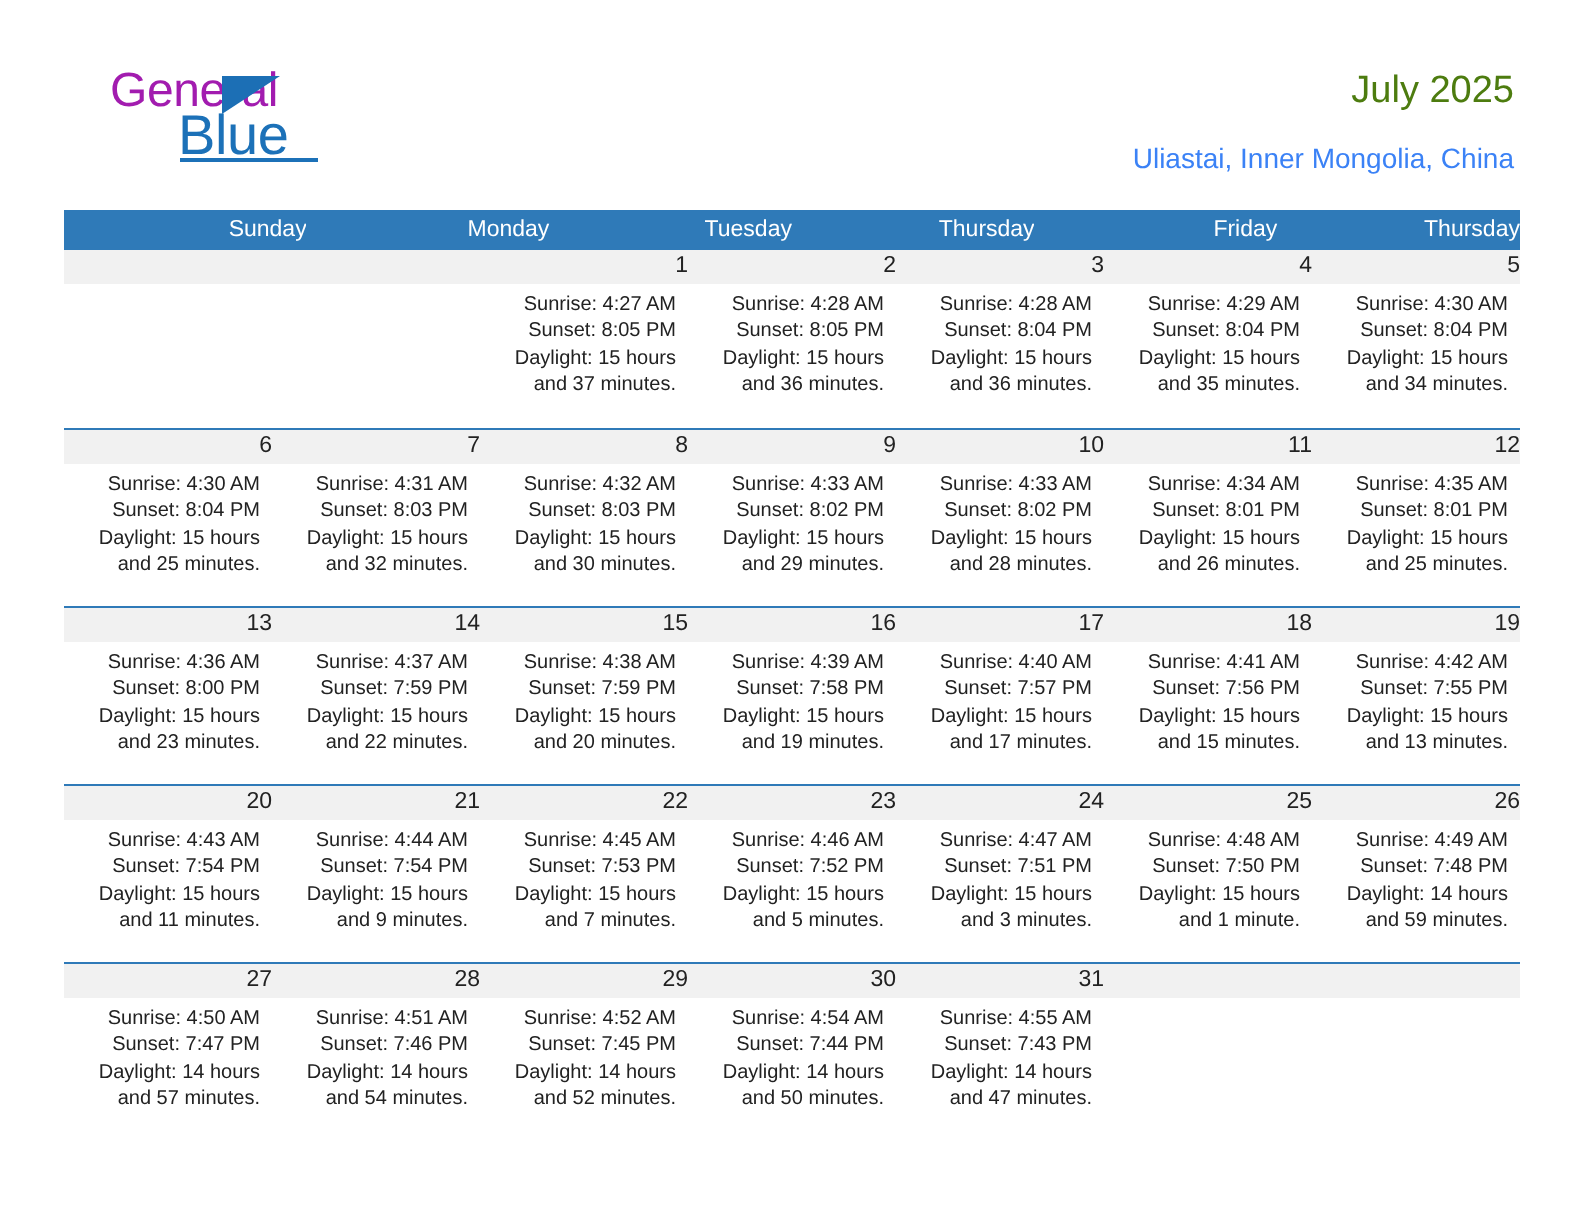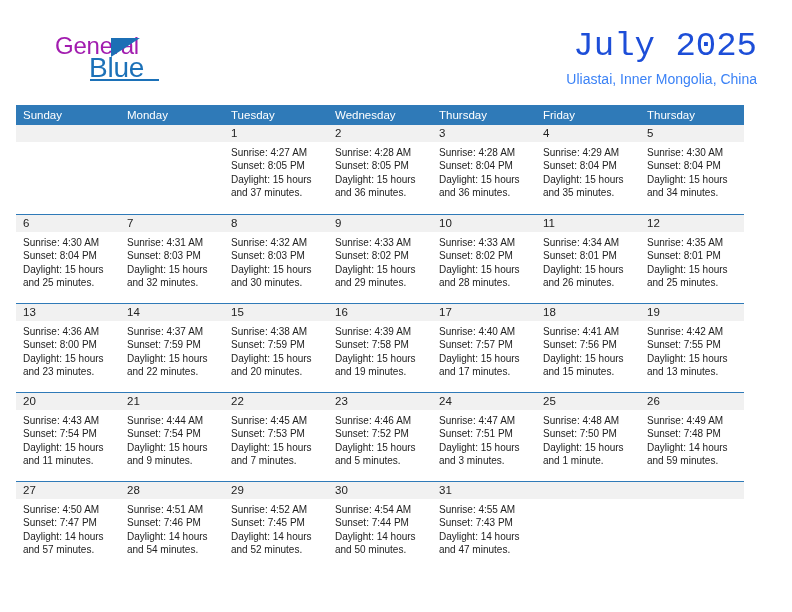--- a/index.html
+++ b/index.html
@@ -76,40 +76,40 @@
     background: #1c71b8;
   }
 
   .title-block {
     position: absolute;
     right: 35px;
     top: 30px;
     text-align: right;
   }
   .cal-title {
-    font-size: 34px;
-    color: #1d4ed8;
+    font-size: 19px;
+    color: #4d7c0f;
     line-height: 32px;
     white-space: nowrap;
-    font-family: Liberation Mono, monospace;
   }
   .cal-subtitle {
     margin-top: 8px;
     font-size: 14px;
     color: #3b82f6;
     line-height: 18px;
     white-space: nowrap;
   }
 
   
   .calendar {
     position: absolute;
-    left: 16px;
+    left: 32px;
     top: 105px;
     width: 728px;
+    text-align: right;
   }
 
   .weekday-row {
     display: flex;
     background: #2f7ab8;
     height: 20px;
   }
   .weekday-cell {
     flex: 1 1 0;
     color: #ffffff;
@@ -181,21 +181,20 @@
       <div class="cal-subtitle">Uliastai, Inner Mongolia, China</div>
     </div>
 
   </div>
 
   <div class="calendar">
     <div class="weekday-row">
       <div class="weekday-cell">Sunday</div>
       <div class="weekday-cell">Monday</div>
       <div class="weekday-cell">Tuesday</div>
-      <div class="weekday-cell">Wednesday</div>
       <div class="weekday-cell">Thursday</div>
       <div class="weekday-cell">Friday</div>
       <div class="weekday-cell">Thursday</div>
     </div>
 
     <div id="weeks-container">
         <div class="week-row first">
           <div class="day-cell empty">
             <div class="day-number"></div>
           </div>

